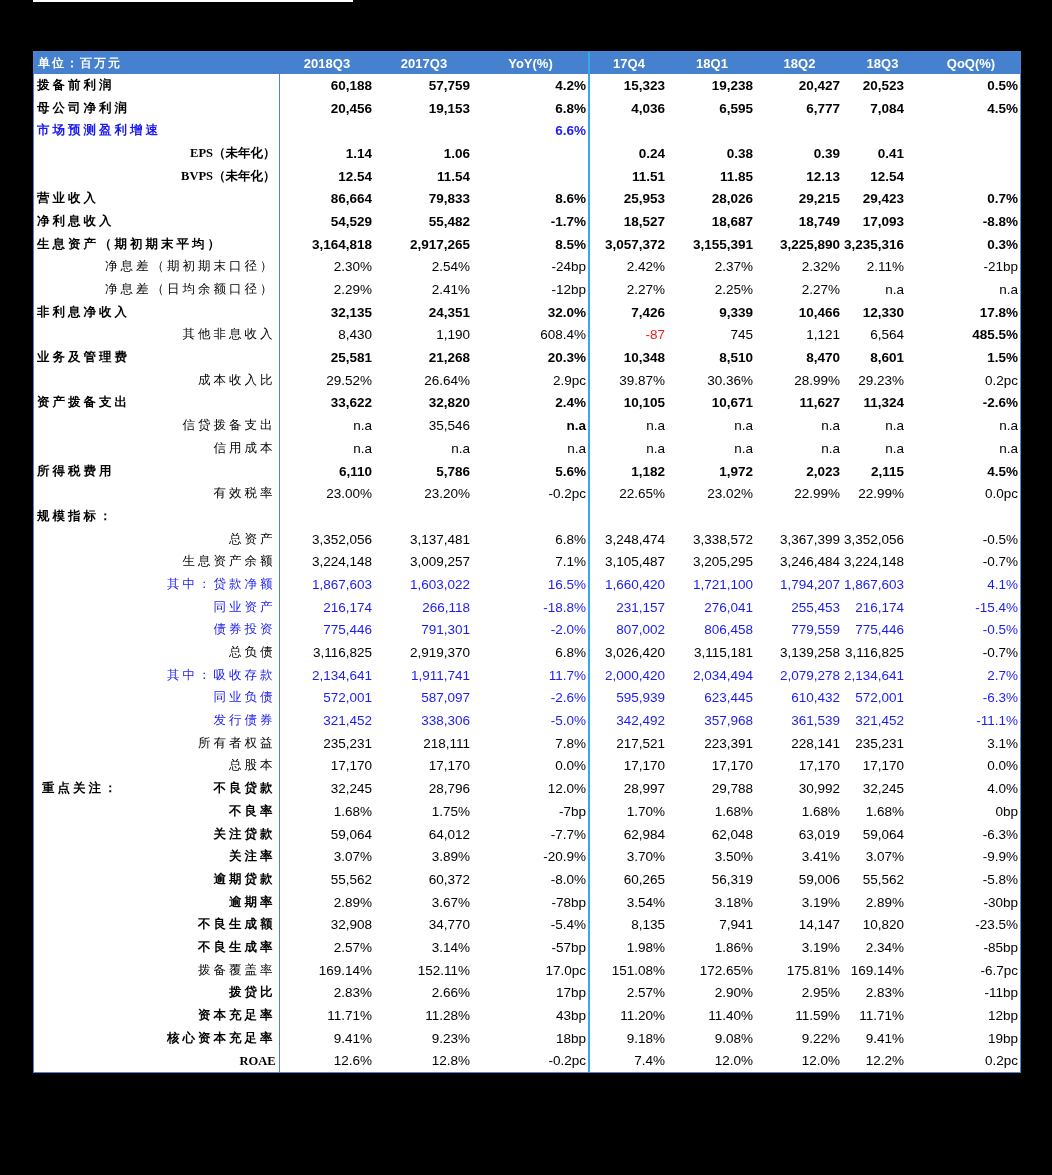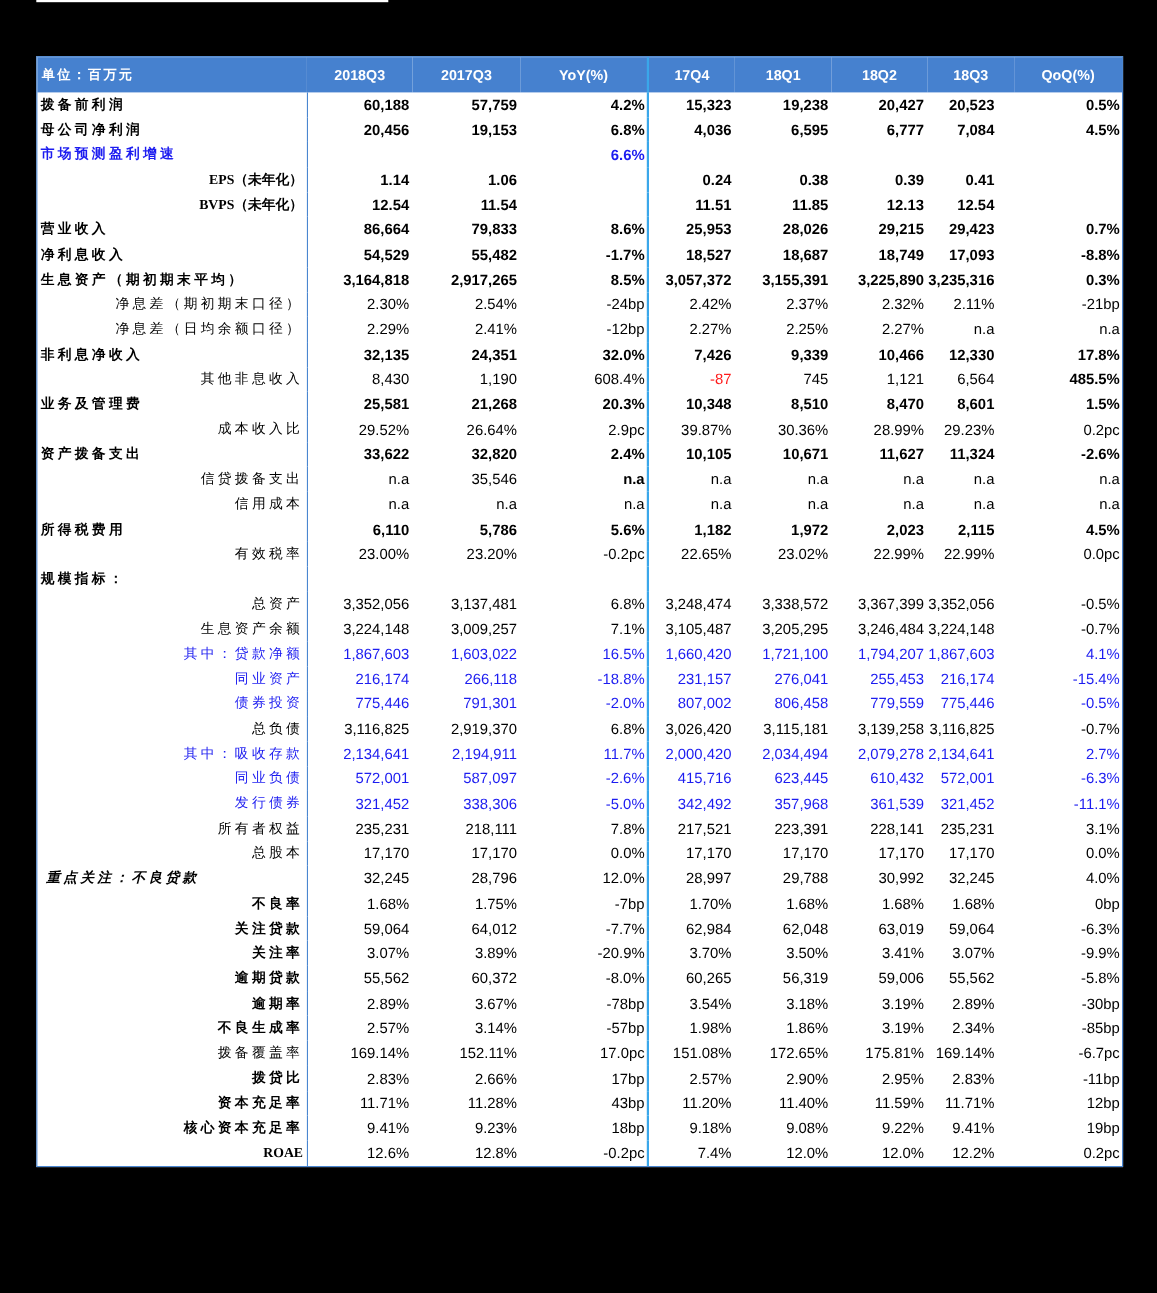--- a/index.html
+++ b/index.html
@@ -9,33 +9,33 @@
     table { border-collapse: collapse; width: 986px; table-layout: fixed; }
     col.c0 { width: 245px; }
     col.c1 { width: 96px; }
     col.c2 { width: 98px; }
     col.c3 { width: 116px; }
     col.c4 { width: 79px; }
     col.c5 { width: 88px; }
     col.c6 { width: 87px; }
     col.c7 { width: 79px; }
     col.c8 { width: 98px; }
-    th { background: #4681cf; color: #fff; font-weight: bold; font-size: 13px; height: 32px; padding: 0 3px; text-align: center; }
+    th { background: #4681cf; color: #fff; font-weight: bold; font-size: 13px; height: 22px; padding: 0 3px; text-align: center; }
     th.unit { text-align: left; font-family: "DejaVu Serif", serif; font-size: 12px; letter-spacing: 2px; padding-left: 4px; }
     th.sep, td.sep { border-right: 2px solid #3aa7ea; }
     td { height: 22.7px; font-size: 13.5px; color: #000; text-align: right; padding: 0 2px 0 0; white-space: nowrap; }
     td.lbl { font-family: "DejaVu Serif", serif; font-size: 12.5px; letter-spacing: 3px; border-right: 1px solid #4a86d0; padding-right: 3px; }
     td.lbl.left { text-align: left; padding-left: 3px; }
     td.c1, td.c2, td.c5, td.c6, td.c7, td.c4 { padding-right: 3px; }
     td.c4 { text-align: right; }
     tr.bold td { font-weight: bold; }
     tr.blue td { color: #1c1cf0; }
     td.red { color: #ff1a1a !important; }
     td.num-inner { padding-right: 18px; }
-    .split { display: flex; justify-content: flex-start; font-style: italic; }
+    .split { display: flex; justify-content: space-between; }
     .lbl-serif-en { font-family: "Liberation Serif", serif; font-weight: bold; letter-spacing: 0; margin-top: 28px; }
   </style>
 </head>
 <body>
 
 <div class="topline"></div>
 
 <div class="tbl-wrap">
   <table>
     <colgroup>
@@ -345,34 +345,34 @@
           <td class="c3 sep">6.8%</td>
           <td class="c4">3,026,420</td>
           <td class="c5">3,115,181</td>
           <td class="c6">3,139,258</td>
           <td class="c7 num-inner">3,116,825</td>
           <td class="c8">-0.7%</td>
         </tr>
         <tr class="blue">
           <td class="lbl"><span>其中：吸收存款</span></td>
           <td class="c1">2,134,641</td>
-          <td class="c2">2,194,911</td>
+          <td class="c2">1,911,741</td>
           <td class="c3 sep">11.7%</td>
           <td class="c4">2,000,420</td>
           <td class="c5">2,034,494</td>
           <td class="c6">2,079,278</td>
           <td class="c7 num-inner">2,134,641</td>
           <td class="c8">2.7%</td>
         </tr>
         <tr class="blue">
           <td class="lbl"><span>同业负债</span></td>
           <td class="c1">572,001</td>
           <td class="c2">587,097</td>
           <td class="c3 sep">-2.6%</td>
-          <td class="c4">415,716</td>
+          <td class="c4">595,939</td>
           <td class="c5">623,445</td>
           <td class="c6">610,432</td>
           <td class="c7 num-inner">572,001</td>
           <td class="c8">-6.3%</td>
         </tr>
         <tr class="blue">
           <td class="lbl"><span>发行债券</span></td>
           <td class="c1">321,452</td>
           <td class="c2">338,306</td>
           <td class="c3 sep">-5.0%</td>
@@ -469,20 +469,31 @@
           <td class="c1">2.89%</td>
           <td class="c2">3.67%</td>
           <td class="c3 sep">-78bp</td>
           <td class="c4">3.54%</td>
           <td class="c5">3.18%</td>
           <td class="c6">3.19%</td>
           <td class="c7 num-inner">2.89%</td>
           <td class="c8">-30bp</td>
         </tr>
         <tr>
+          <td class="lbl" style="font-weight: bold;"><span>不良生成额</span></td>
+          <td class="c1">32,908</td>
+          <td class="c2">34,770</td>
+          <td class="c3 sep">-5.4%</td>
+          <td class="c4">8,135</td>
+          <td class="c5">7,941</td>
+          <td class="c6">14,147</td>
+          <td class="c7 num-inner">10,820</td>
+          <td class="c8">-23.5%</td>
+        </tr>
+        <tr>
           <td class="lbl" style="font-weight: bold;"><span>不良生成率</span></td>
           <td class="c1">2.57%</td>
           <td class="c2">3.14%</td>
           <td class="c3 sep">-57bp</td>
           <td class="c4">1.98%</td>
           <td class="c5">1.86%</td>
           <td class="c6">3.19%</td>
           <td class="c7 num-inner">2.34%</td>
           <td class="c8">-85bp</td>
         </tr>

